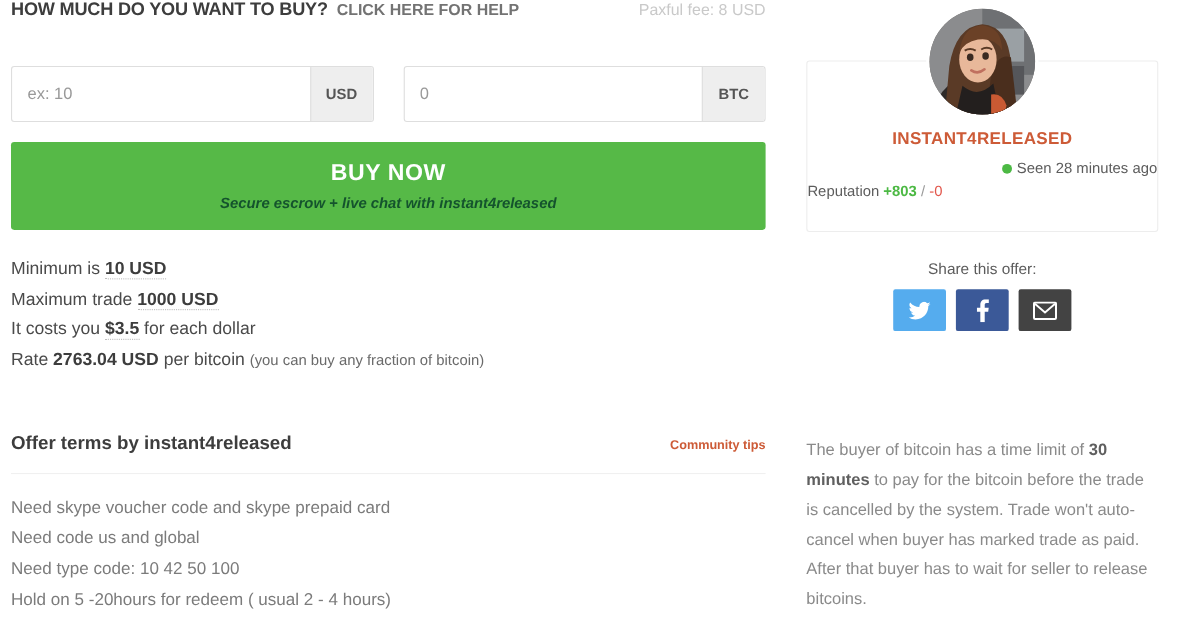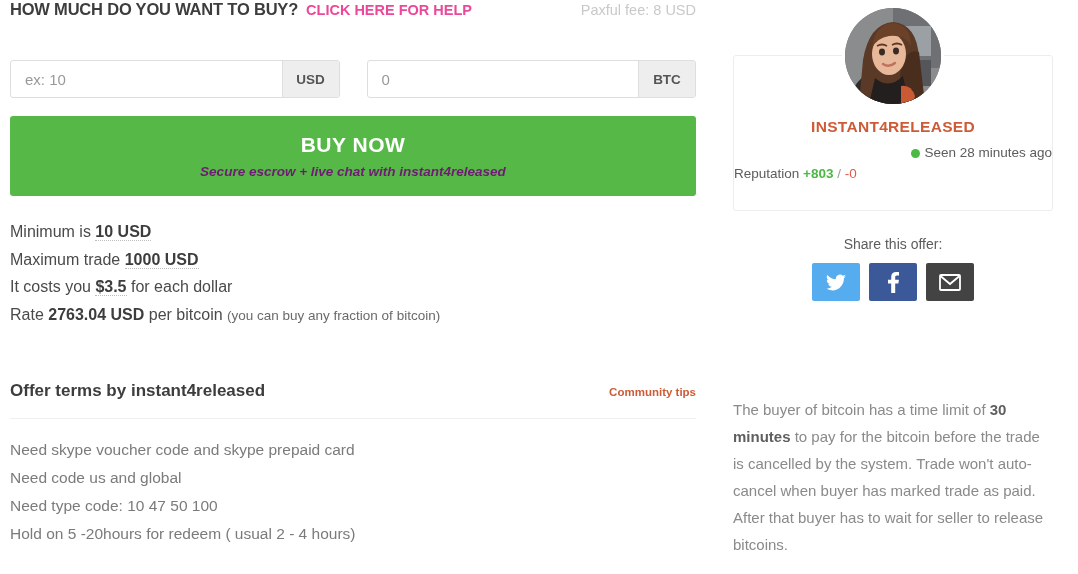--- a/index.html
+++ b/index.html
@@ -38,42 +38,42 @@
   .buy-title {
     font-size: 16.5px;
     font-weight: bold;
     color: #3d3d3d;
     letter-spacing: -0.2px;
     white-space: nowrap;
   }
   .help-link {
     font-size: 14.5px;
     font-weight: bold;
-    color: #ec4899;
+    color: #737373;
     margin-left: 8px;
     white-space: nowrap;
     cursor: pointer;
   }
   .fee-text {
     margin-left: auto;
     font-size: 14.5px;
     color: #c9c9c9;
     white-space: nowrap;
   }
 
   
   .input-row {
     display: flex;
     gap: 27px;
     margin-top: 4px;
   }
   .input-group {
     display: flex;
     width: 330px;
-    height: 38px;
+    height: 51px;
     border: 1px solid #dedede;
     border-radius: 3px;
     background: #fff;
     box-sizing: border-box;
     overflow: hidden;
   }
   .input-group input {
     flex: 1;
     border: none;
     outline: none;
@@ -115,21 +115,21 @@
     cursor: pointer;
     padding: 0;
   }
   .buy-now-title {
     color: #ffffff;
     font-size: 21px;
     font-weight: bold;
     letter-spacing: 0.5px;
   }
   .buy-now-sub {
-    color: #701a75;
+    color: #14532d;
     font-size: 13.5px;
     font-weight: bold;
     font-style: italic;
     margin-top: 7px;
   }
 
   
   .details {
     margin-top: 22px;
   }
@@ -348,21 +348,21 @@
 
     <div class="terms-block">
       <div class="terms-head">
         <span class="terms-title">Offer terms by instant4released</span>
         <span class="community-tips">Community tips</span>
       </div>
       <div class="terms-divider"></div>
       <div class="terms-body">
         <div class="terms-line">Need skype voucher code and skype prepaid card</div>
         <div class="terms-line">Need code us and global</div>
-        <div class="terms-line">Need type code: 10 47 50 100</div>
+        <div class="terms-line">Need type code: 10 42 50 100</div>
         <div class="terms-line">Hold on 5 -20hours for redeem ( usual 2 - 4 hours)</div>
       </div>
     </div>
   </div>
 
   <div class="right-col">
 
     <div class="seller-card">
       <div class="avatar">
         <svg width="96" height="96" viewBox="0 0 96 96" aria-hidden="true">

